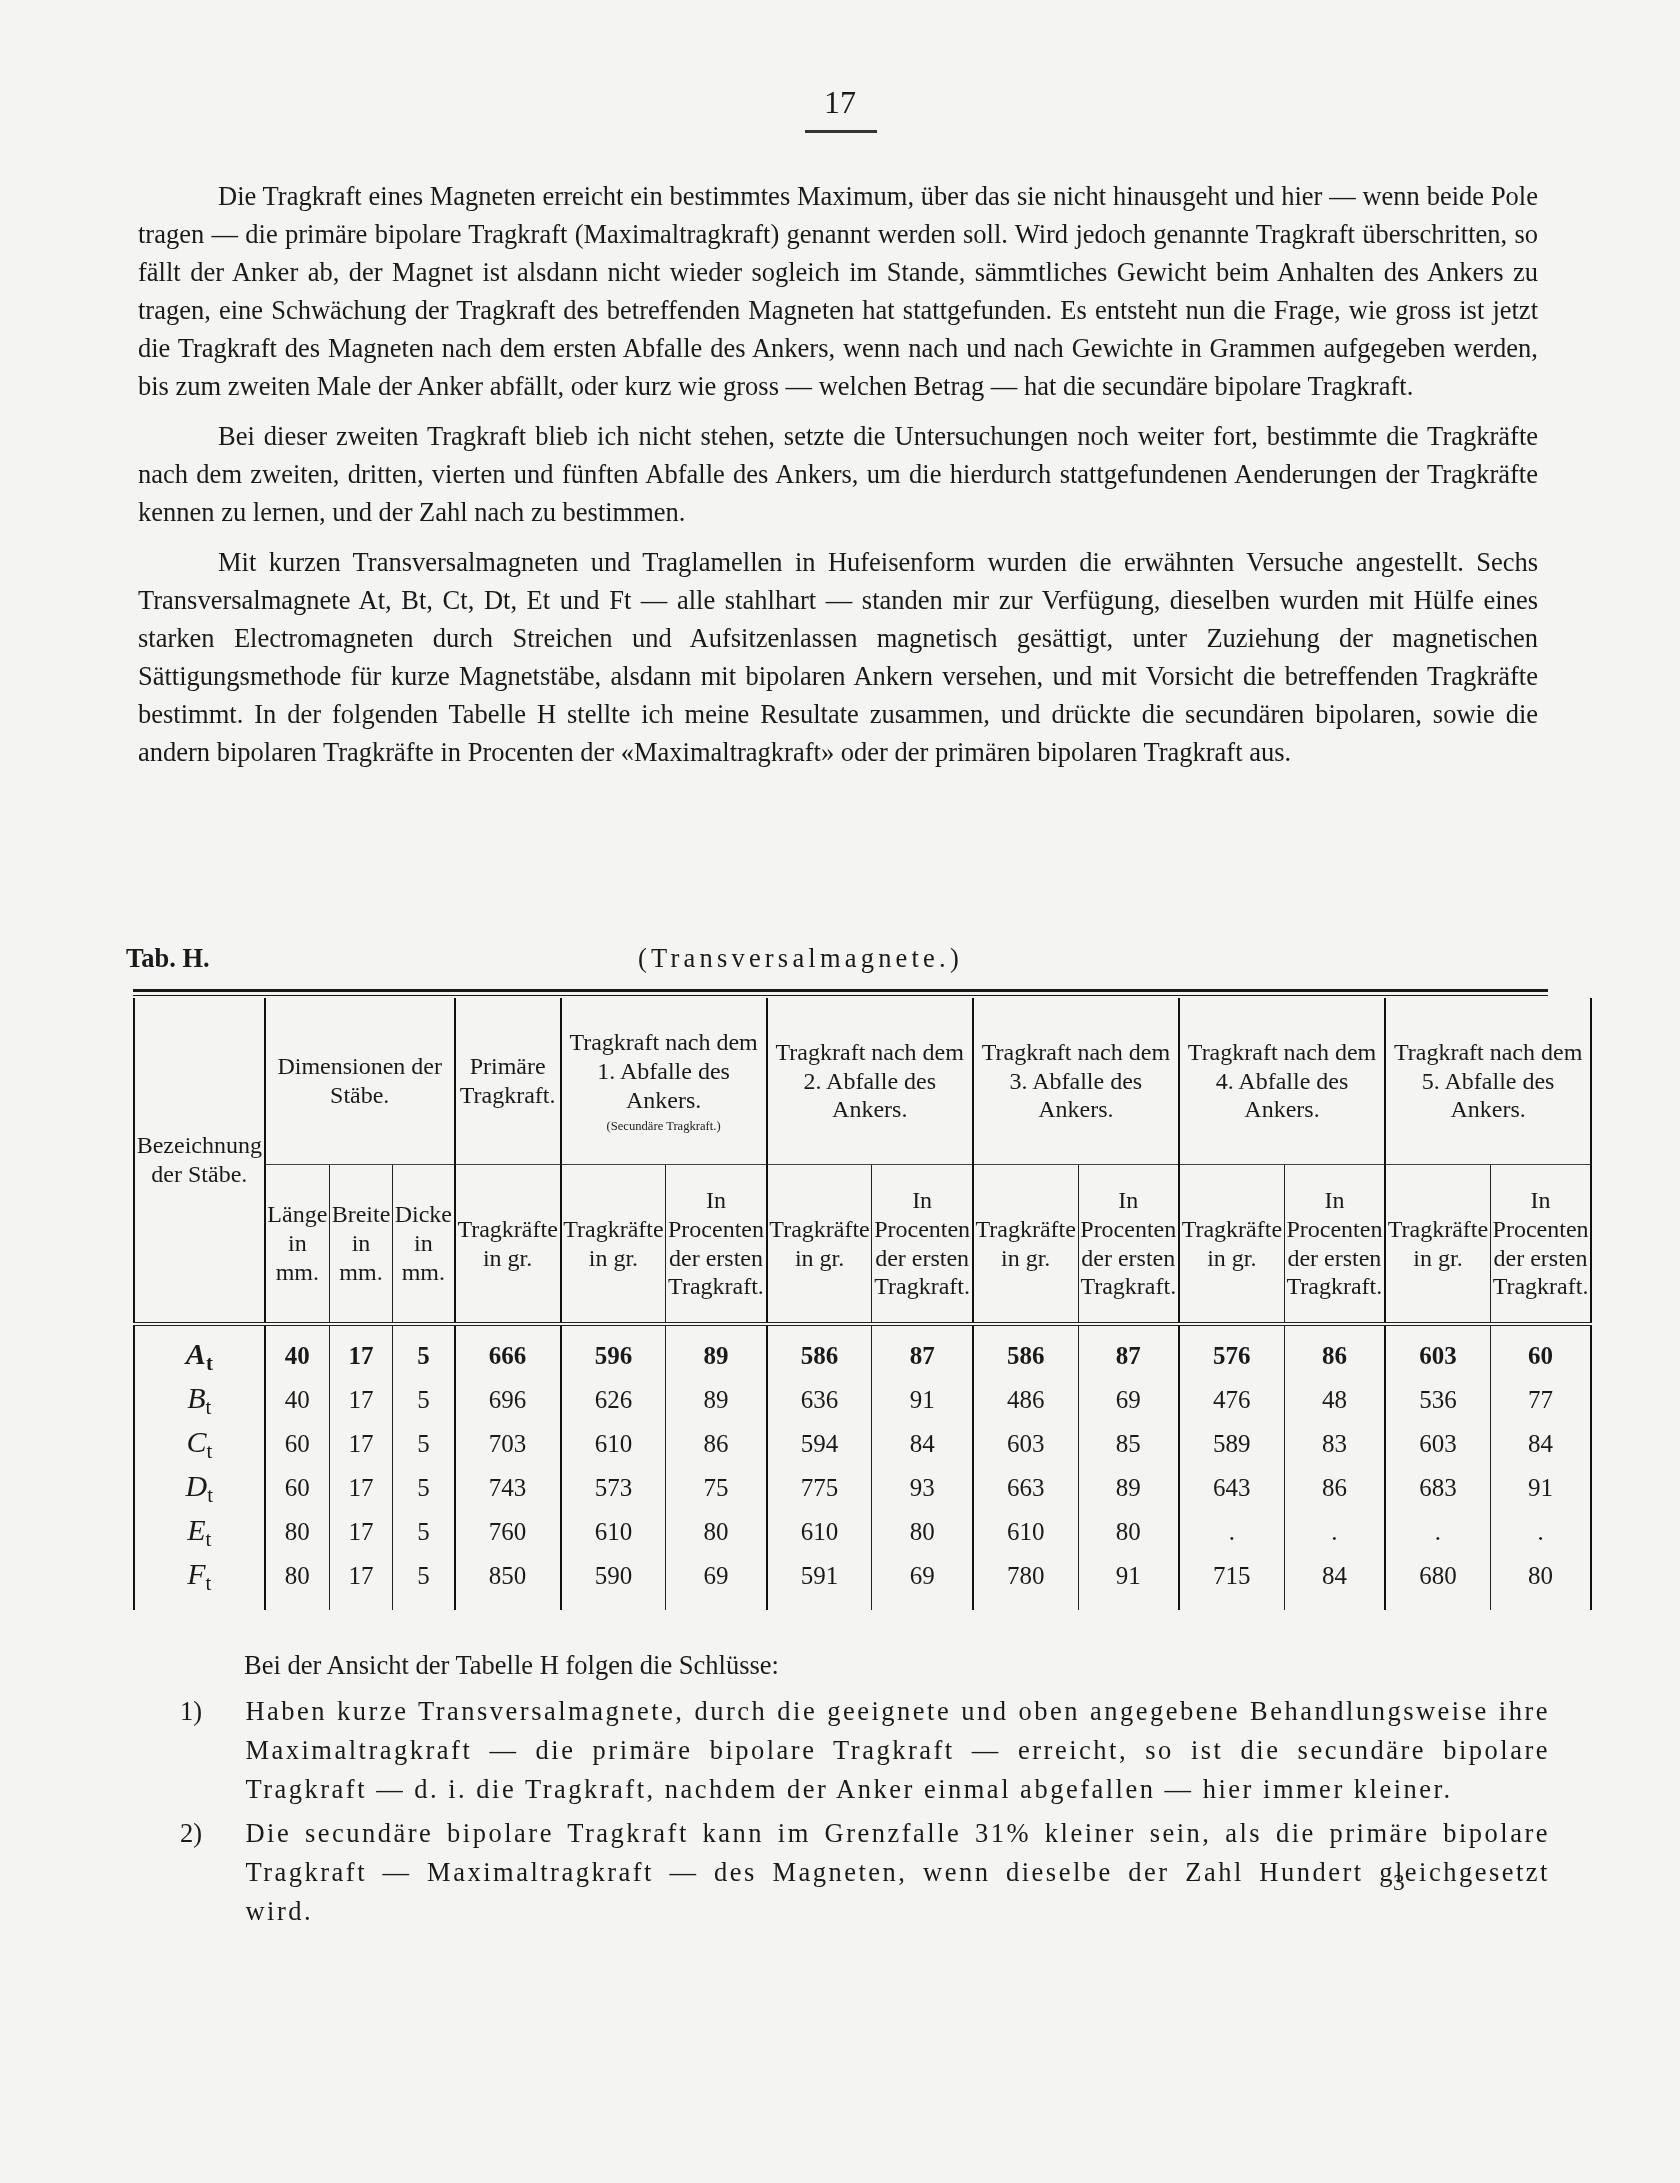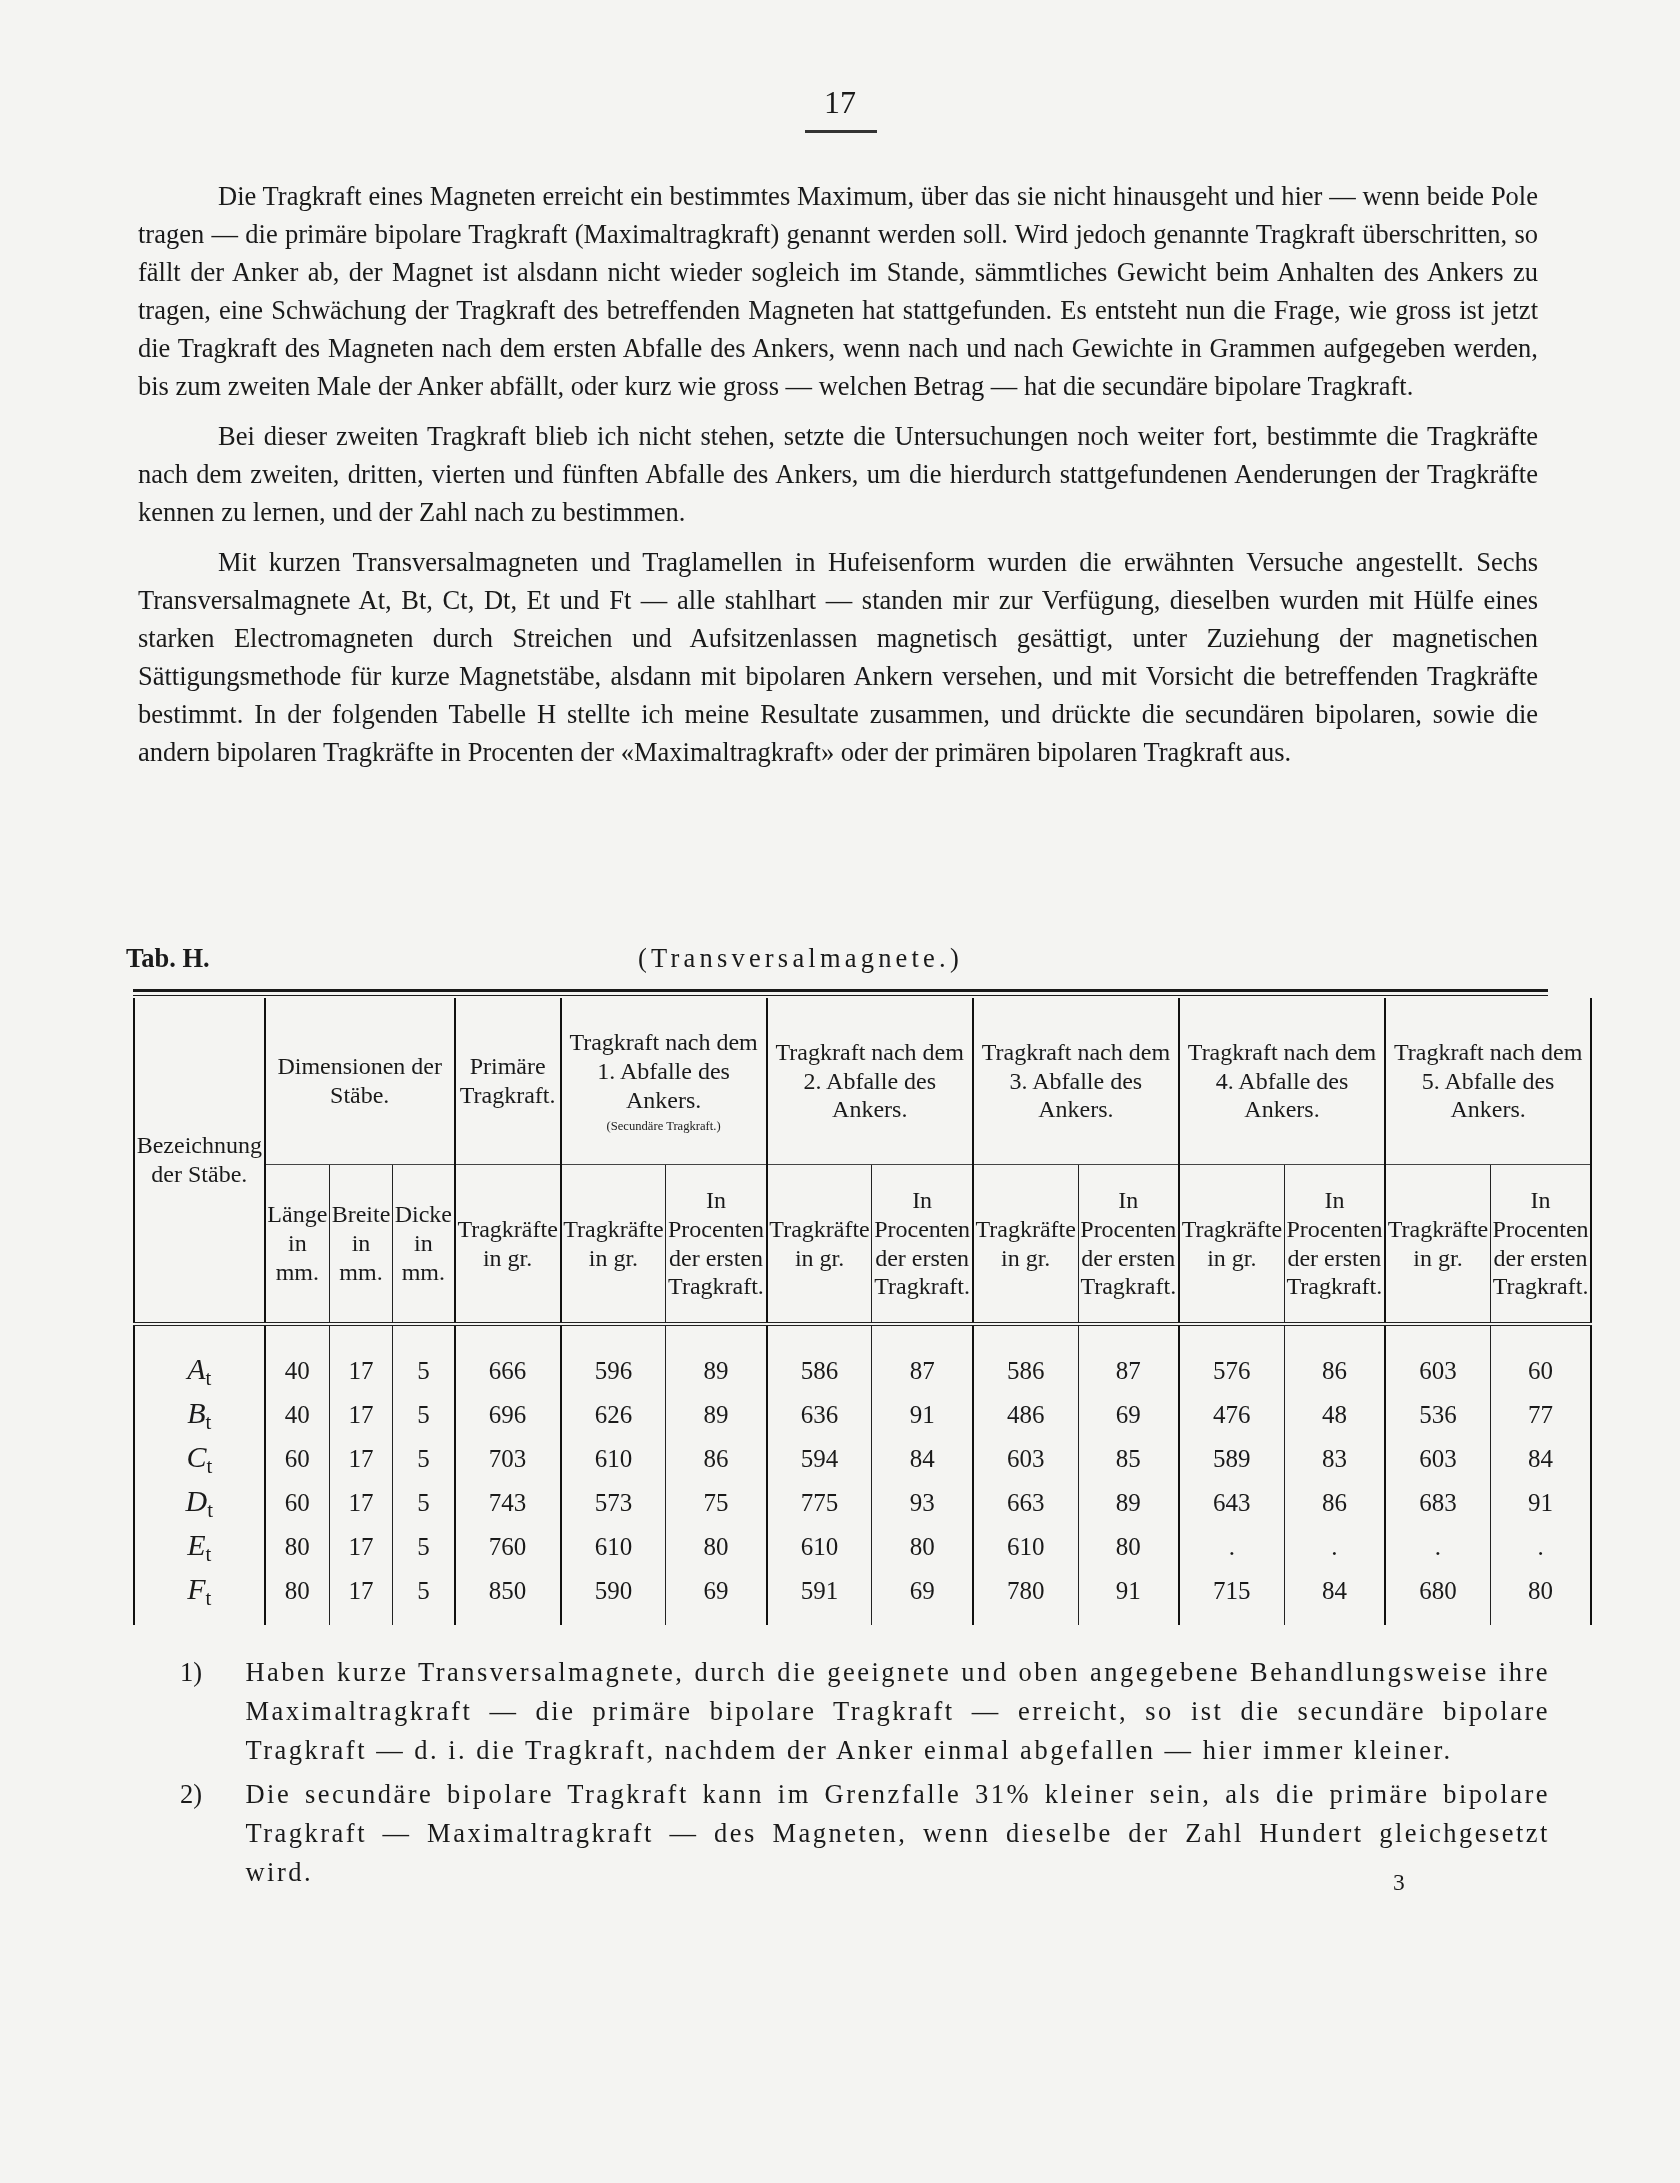--- a/index.html
+++ b/index.html
@@ -23,21 +23,21 @@
     border-left:1.3px solid #222; border-right:1.3px solid #222; text-align:center; vertical-align:middle;
     padding:0 1.7px; font-weight:normal;
   }
   table.data-table .thick-l { border-left:2.9px solid #111; }
   table.data-table .thick-r { border-right:2.9px solid #111; }
   .h-group { height:166px; border-bottom:1.7px solid #444; }
   .h-sub { height:157px; border-bottom:4.2px double #222; }
   .small { font-size:12.6px; line-height:1.15; display:block; margin-top:5px; }
   .stab { font-style:italic; font-size:30px; }
   tbody td { height:44px; font-size:25px; }
-  tbody tr:first-child td { padding-top:23px; }
+  tbody tr:first-child td { padding-top:8px;font-weight:bold; }
   tbody tr:last-child td { padding-bottom:11.8px; }
   .conclusions { position:absolute; left:126px; width:1424px; font-size:26.5px; line-height:39px; }
   .conclusions .intro { padding-left:118px; }
   .conclusion-item { display:flex; text-align:justify; }
   .conclusion-item .num { width:76px; flex:none; text-align:right; padding-right:8.4px; }
   .conclusion-item .txt { flex:1; letter-spacing:2.5px; text-align:justify;margin-left:35px; }
   .footer-signature { position:absolute; left:1393px; top:1869px; font-size:23.5px; }
 </style>
 </head>
 <body>
@@ -189,20 +189,21 @@
         <td class="thick-r">91</td>
         <td>715</td>
         <td class="thick-r">84</td>
         <td>680</td>
         <td class="thick-r">80</td>
       </tr>
     </tbody>
 </table>
 
 <div class="conclusions" style="top:1646px">
+  <div class="intro">Bei der Ansicht der Tabelle H folgen die Schlüsse:</div>
   <div class="conclusion-item" style="margin-top:6.7px">
     <span class="num">1)</span>
     <span class="txt">Haben kurze Transversalmagnete, durch die geeignete und oben angegebene Behandlungsweise ihre Maximaltragkraft — die primäre bipolare Tragkraft — erreicht, so ist die secundäre bipolare Tragkraft — d. i. die Tragkraft, nachdem der Anker einmal abgefallen — hier immer kleiner.</span>
   </div>
   <div class="conclusion-item" style="margin-top:5px">
     <span class="num">2)</span>
     <span class="txt">Die secundäre bipolare Tragkraft kann im Grenzfalle 31% kleiner sein, als die primäre bipolare Tragkraft — Maximaltragkraft — des Magneten, wenn dieselbe der Zahl Hundert gleichgesetzt wird.</span>
   </div>
 </div>
 

